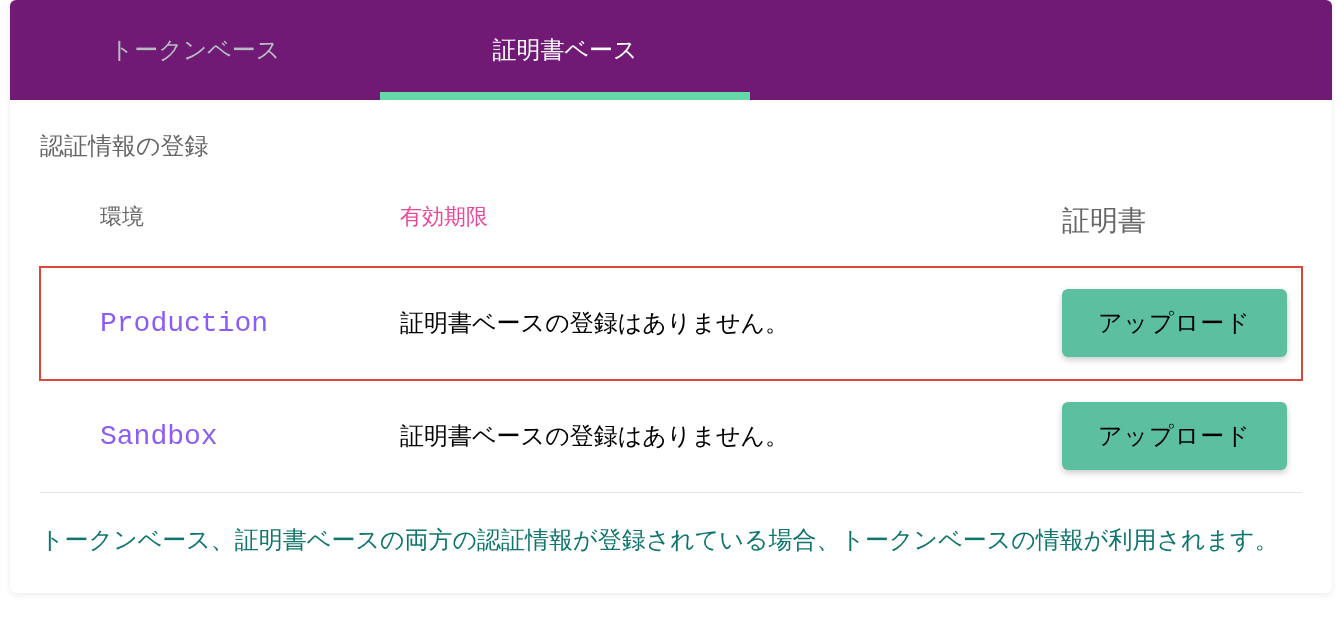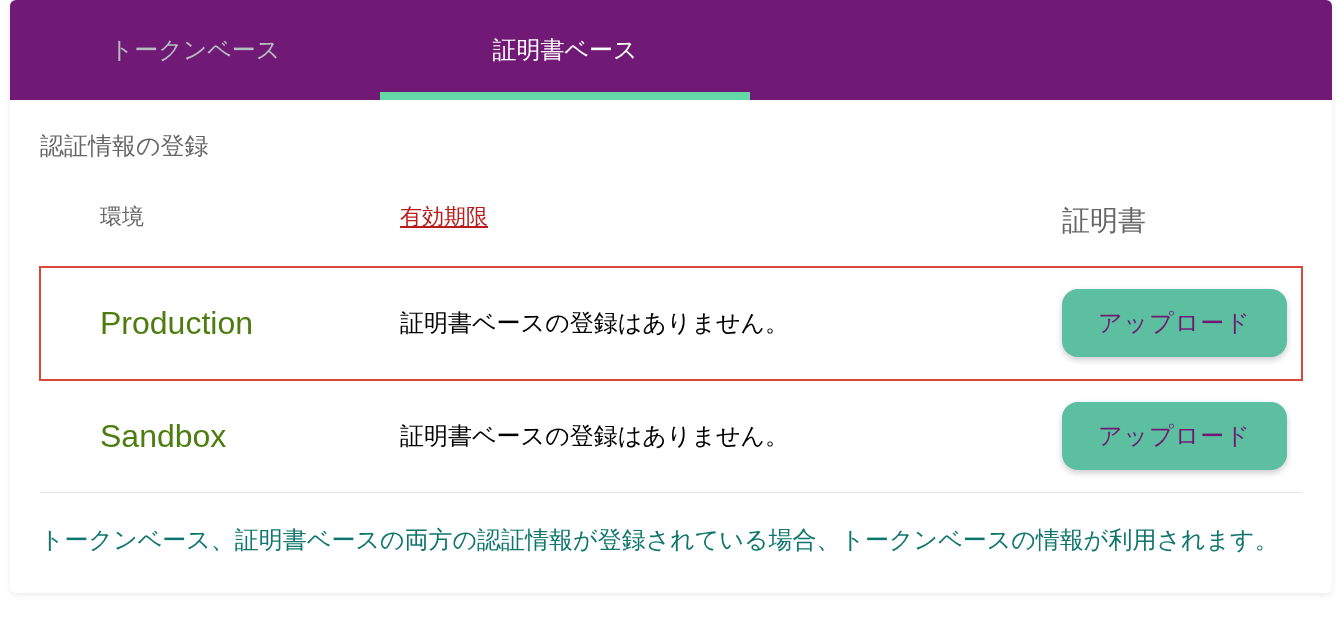--- a/index.html
+++ b/index.html
@@ -67,61 +67,61 @@
       border-bottom: 1px solid #e6e6e6;
     }
     .col-env {
       width: 300px;
       font-size: 22px;
       color: #666;
     }
     .col-expiry {
       flex: 1;
       font-size: 22px;
-      color: #b91c1c;
-      text-decoration: underline;
+      color: #ec4899;
     }
     .col-cert {
       width: 240px;
       text-align: left;
       font-size: 28px;
       color: #666;
     }
     .table-row {
       display: flex;
       align-items: center;
       padding: 22px 0 22px 60px;
       border-bottom: 1px solid #e6e6e6;
     }
     .table-row.highlighted {
       outline: 2px solid #d8493b;
       outline-offset: -1px;
     }
     .row-env {
       width: 300px;
-      font-size: 32px;
-      color: #4d7c0f;
+      font-size: 28px;
+      color: #8b5cf6;
+      font-family: Liberation Mono, monospace;
     }
     .row-status {
       flex: 1;
       font-size: 24px;
       color: #000000;
     }
     .row-action {
       width: 240px;
       display: flex;
       justify-content: flex-start;
     }
     .upload-btn {
       background: #5cbfa0;
-      color: #701a75;
+      color: #000000;
       border: none;
       padding: 18px 36px;
       font-size: 24px;
-      border-radius: 16px;
+      border-radius: 6px;
       cursor: pointer;
       box-shadow: 0 3px 6px rgba(0,0,0,0.2);
       letter-spacing: 1px;
     }
     .note {
       margin-top: 24px;
       font-size: 24px;
       color: #0f766e;
       line-height: 1.9;
       padding: 0 0 0 0;

